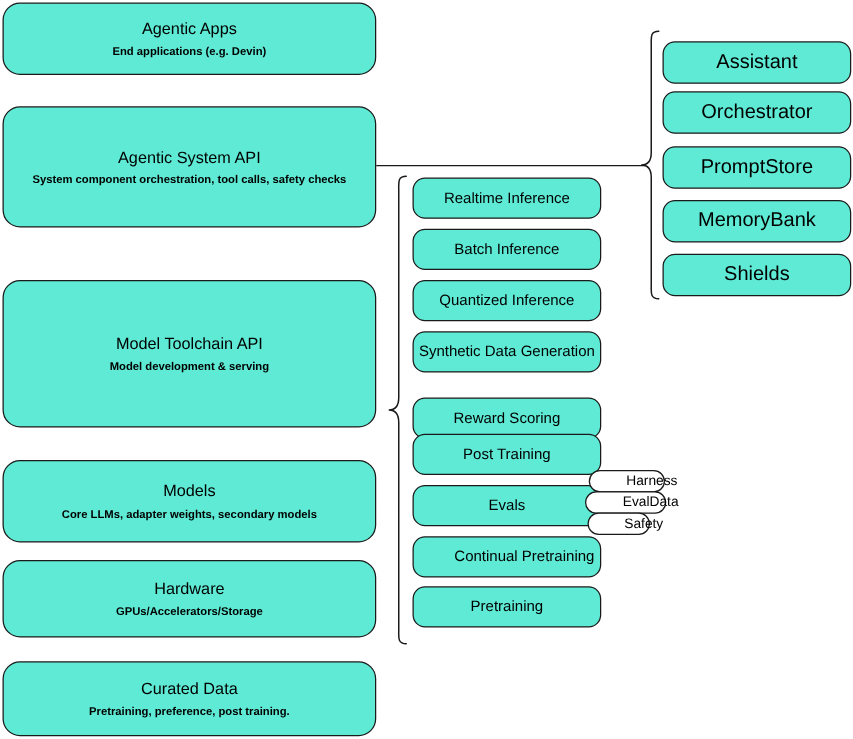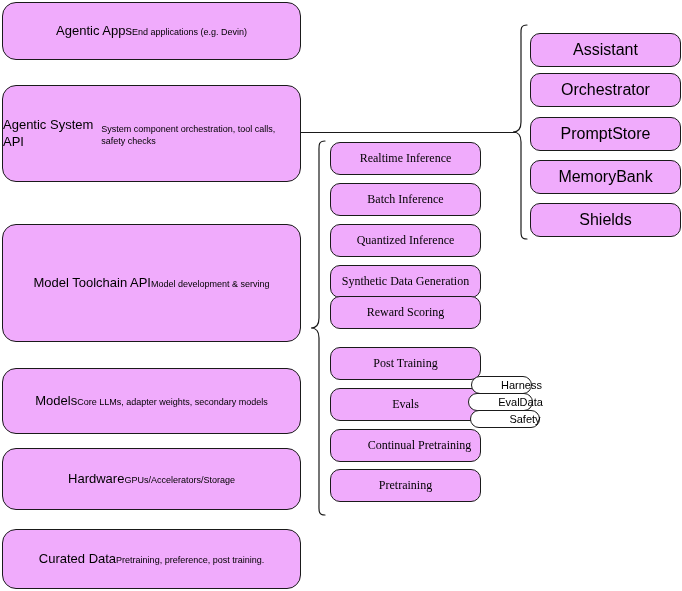--- a/index.html
+++ b/index.html
@@ -17,55 +17,56 @@
     position: relative;
     width: 682px;
     height: 591px;
     background: #ffffff;
     overflow: hidden;
   }
 
   
   .box {
     position: absolute;
-    background: #f0abfc;
+    background: #5eead4;
     border: 1px solid #1a1a1a;
     border-radius: 12px;
     display: flex;
-    flex-direction: row;
+    flex-direction: column;
     align-items: center;
     justify-content: center;
     text-align: left;
     line-height: 1.25;
   }
   .box .title {
     font-size: 13px;
     color: #000;
   }
   .box .subtitle {
     font-size: 9px;
     color: #000;
     margin-top: 4px;
+    font-weight: bold;
   }
 
   
   .layer-box {
     left: 2px;
     width: 299px;
     border-radius: 14px;
   }
 
   
   .mid-box {
     left: 330px;
     width: 151px;
     height: 33px;
     border-radius: 10px;
   }
-  .mid-box .title { font-size: 12px; font-family: Liberation Serif, serif; }
+  .mid-box .title { font-size: 12px; }
 
   
   .right-box {
     left: 530px;
     width: 151px;
     height: 34px;
     border-radius: 10px;
   }
   .right-box .title { font-size: 16px; }
 
@@ -152,39 +153,39 @@
   </div>
   <div class="box mid-box" style="top:183px;">
     <div class="title">Batch Inference</div>
   </div>
   <div class="box mid-box" style="top:224px;">
     <div class="title">Quantized Inference</div>
   </div>
   <div class="box mid-box" style="top:265px;">
     <div class="title">Synthetic Data Generation</div>
   </div>
-  <div class="box mid-box" style="top:296px;">
+  <div class="box mid-box" style="top:318px;">
     <div class="title">Reward Scoring</div>
   </div>
   <div class="box mid-box" style="top:347px;">
     <div class="title">Post Training</div>
   </div>
   <div class="box mid-box" style="top:388px;">
     <div class="title">Evals</div>
   </div>
   <div class="box mid-box" style="top:429px;padding-left:28px;">
     <div class="title">Continual Pretraining</div>
   </div>
   <div class="box mid-box" style="top:469px;">
     <div class="title">Pretraining</div>
   </div>
 
   <div class="pill" style="left:471px; top:376px; width:61px; height:18px;">Harness</div>
   <div class="pill" style="left:468px; top:393px; width:65px; height:18px;">EvalData</div>
-  <div class="pill" style="left:470px; top:410px; width:70px; height:18px;">Safety</div>
+  <div class="pill" style="left:470px; top:410px; width:50px; height:18px;">Safety</div>
 
   <div class="box right-box" style="top:33px;">
     <div class="title">Assistant</div>
   </div>
   <div class="box right-box" style="top:73px;">
     <div class="title">Orchestrator</div>
   </div>
   <div class="box right-box" style="top:117px;">
     <div class="title">PromptStore</div>
   </div>

